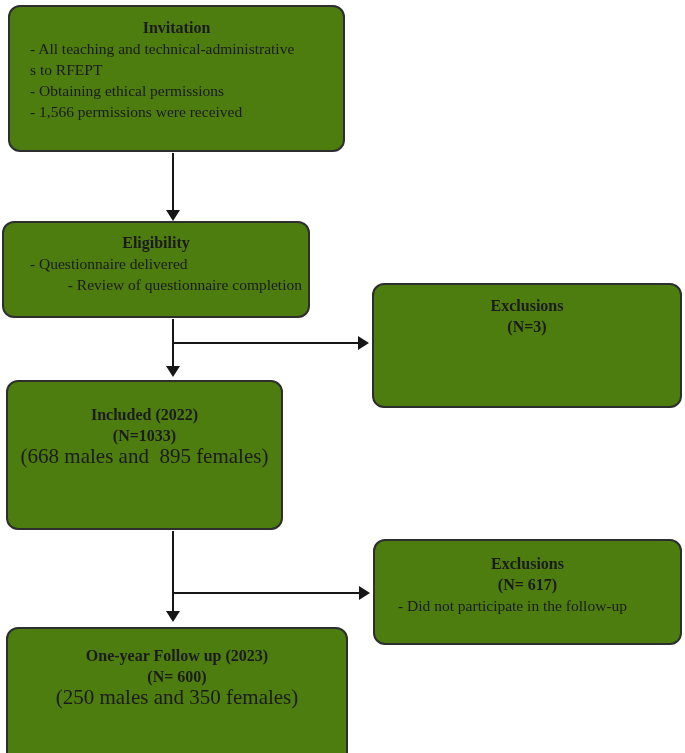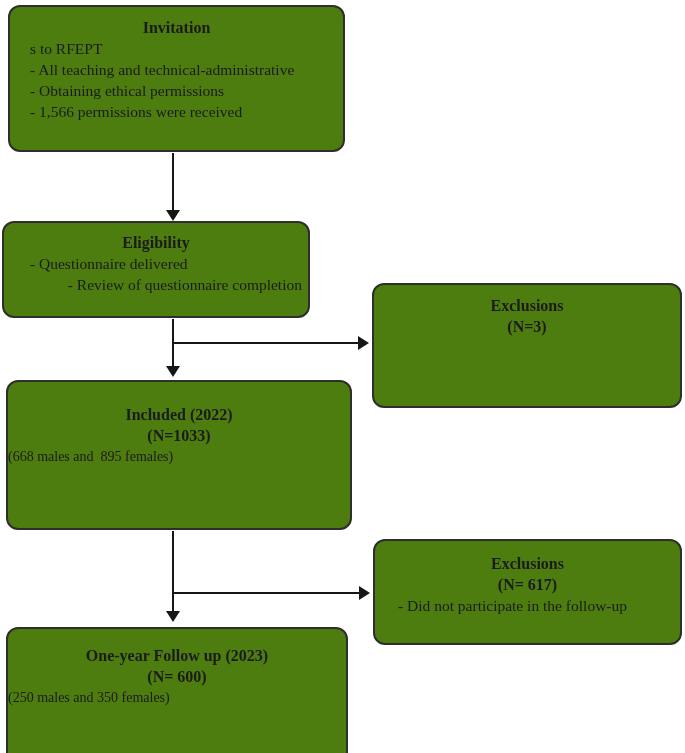--- a/index.html
+++ b/index.html
@@ -23,22 +23,23 @@
     font-weight: 700;
     text-align: center;
     font-size: 16px;
     line-height: 21px;
   }
   .bline {
     font-size: 15.5px;
     line-height: 21px;
   }
   .note {
-    font-size: 14px;
+    font-size: 21px;
     line-height: 21px;
+    text-align: center;
     white-space: pre-wrap;
   }
   .vline, .hline { position: absolute; background: #161616; }
   .arrow-down {
     position: absolute;
     width: 0; height: 0;
     border-left: 7px solid transparent;
     border-right: 7px solid transparent;
     border-top: 11px solid #161616;
   }
@@ -50,22 +51,22 @@
     border-left: 11px solid #161616;
   }
 </style>
 </head>
 <body>
 
 <div class="canvas">
 
   <div class="fbox" style="left:8px; top:5px; width:337px; height:147px; padding-top:10px;">
     <div class="title">Invitation</div>
+    <div class="bline" style="padding-left:20px; padding-right:6px;">- All teaching and technical-administrative</div>
     <div class="bline" style="padding-left:20px; padding-right:6px;">s to RFEPT</div>
-    <div class="bline" style="padding-left:20px; padding-right:6px;">- All teaching and technical-administrative</div>
     <div class="bline" style="padding-left:20px; padding-right:6px;">- Obtaining ethical permissions</div>
     <div class="bline" style="padding-left:20px; padding-right:12px;">- 1,566 permissions were received</div>
   </div>
 
   <div class="vline" style="left:172px; top:153px; width:2px; height:58px;"></div>
   <div class="arrow-down" style="left:166px; top:210px;"></div>
 
   <div class="fbox" style="left:2px; top:221px; width:308px; height:97px; padding-top:9px;">
     <div class="title">Eligibility</div>
     <div class="bline" style="padding-left:26px; padding-right:6px;">- Questionnaire delivered</div>
@@ -75,21 +76,21 @@
   <div class="vline" style="left:172px; top:319px; width:2px; height:48px;"></div>
   <div class="arrow-down" style="left:166px; top:366px;"></div>
   <div class="hline" style="left:173px; top:342px; width:185px; height:2px;"></div>
   <div class="arrow-right" style="left:358px; top:336px;"></div>
 
   <div class="fbox" style="left:372px; top:283px; width:310px; height:125px; padding-top:10px;">
     <div class="title">Exclusions</div>
     <div class="title">(N=3)</div>
   </div>
 
-  <div class="fbox" style="left:6px; top:380px; width:346px; height:150px; padding-top:22px;">
+  <div class="fbox" style="left:6px; top:380px; width:277px; height:150px; padding-top:22px;">
     <div class="title">Included (2022)</div>
     <div class="title">(N=1033)</div>
     <div class="note">(668 males and  895 females)</div>
   </div>
 
   <div class="vline" style="left:172px; top:531px; width:2px; height:81px;"></div>
   <div class="arrow-down" style="left:166px; top:611px;"></div>
   <div class="hline" style="left:173px; top:592px; width:186px; height:2px;"></div>
   <div class="arrow-right" style="left:359px; top:586px;"></div>
 

